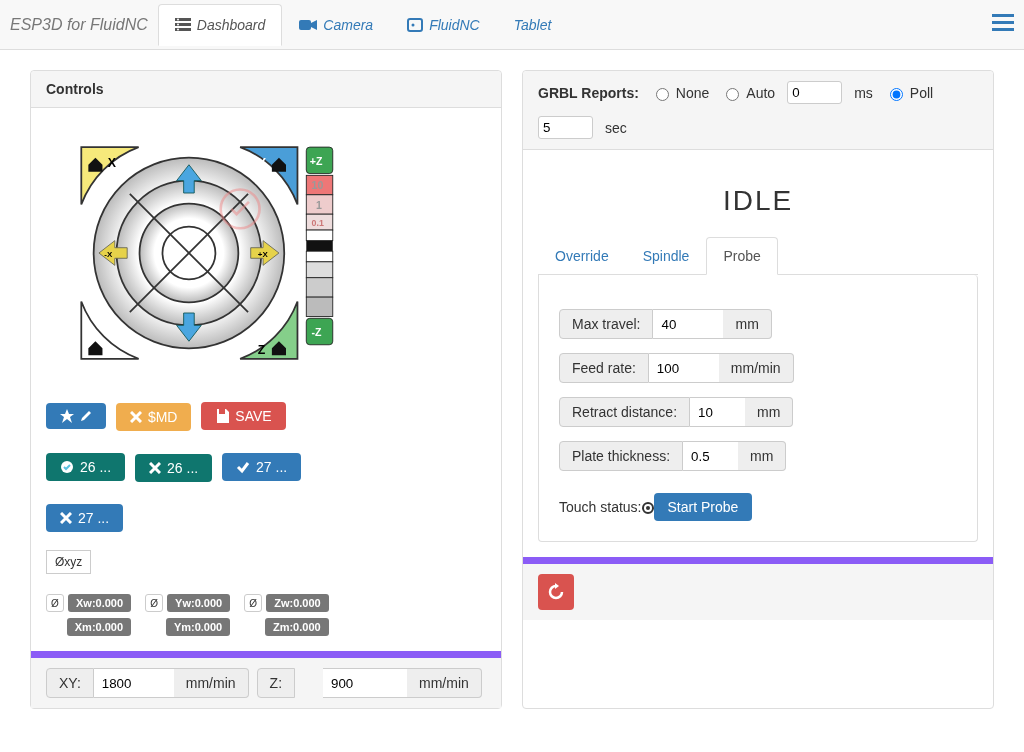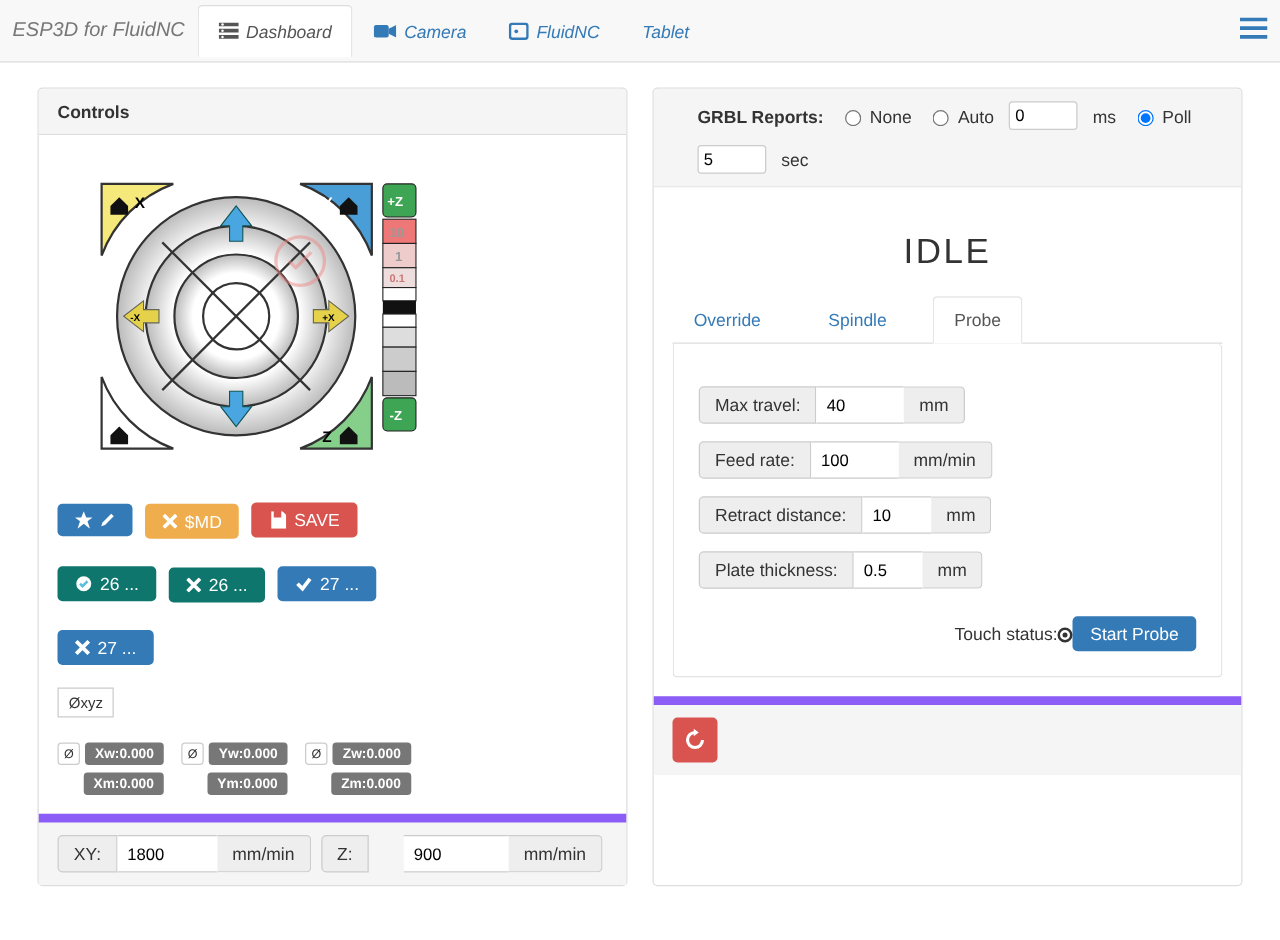--- a/index.html
+++ b/index.html
@@ -36,31 +36,31 @@
   .coord-tag { background:#777; color:#fff; font-size:11px; padding:3px 8px; border-radius:3px; font-weight:bold; }
 
   .addon-group { display:inline-flex; align-items:stretch; }
   .addon { background:#eee; border:1px solid #ccc; padding:6px 12px; white-space:nowrap; }
   .addon:first-child { border-radius:4px 0 0 4px; }
   .addon:last-child { border-radius:0 4px 4px 0; }
   .addon-input { border:1px solid #ccc; padding:6px 8px; width:80px; border-left:none; border-right:none; }
   .addon-group > *:not(:first-child){ border-left:none; }
 
   
-  .grbl-row { display:flex; align-items:center; gap:12px; flex-wrap:wrap;margin-left:20px; }
+  .grbl-row { display:flex; align-items:center; gap:12px; flex-wrap:wrap; }
   .radio-lbl { display:inline-flex; align-items:center; gap:4px; }
   .num-input { width:55px; padding:3px 4px; border:1px solid #ccc; border-radius:3px; }
   .grbl-status { font-family:"Impact","Arial Black",sans-serif; font-size:28px; letter-spacing:2px; text-transform:uppercase; margin:20px 10px;text-align:center; }
-  .subtabs { display:flex; border-bottom:1px solid #ddd;gap:20px; }
+  .subtabs { display:flex; border-bottom:1px solid #ddd; }
   .subtab { padding:10px 16px; color:#337ab7; cursor:pointer; border:1px solid transparent; border-radius:4px 4px 0 0; margin-bottom:-1px; }
   .subtab.active { color:#555; border-color:#ddd #ddd #fff; background:#fff; }
   .probe-box { border:1px solid #ddd; border-radius:4px; border-top:none; border-top-left-radius:0; padding:20px; }
   .probe-row { display:flex; justify-content:flex-start; margin:14px 0; }
   .probe-row .addon-input { width:70px; text-align:left; }
-  .probe-footer { display:flex; justify-content:flex-end; align-items:center; margin-top:22px; }
+  .probe-footer { display:flex; justify-content:flex-start; align-items:center; margin-top:22px; }
   .touch-icon { display:inline-block; width:12px; height:12px; border:2px solid #333; border-radius:50%; position:relative; vertical-align:middle; }
   .touch-icon::after { content:""; position:absolute; width:4px; height:4px; background:#333; border-radius:50%; left:2px; top:2px; }
 
   .refresh-btn { background:#d9534f; border:none; color:#fff; width:36px; height:36px; border-radius:4px; cursor:pointer; display:inline-flex; align-items:center; justify-content:center; }
 </style>
 </head>
 <body>
 
 <div class="topbar">
   <div class="brand">ESP3D for FluidNC</div>

